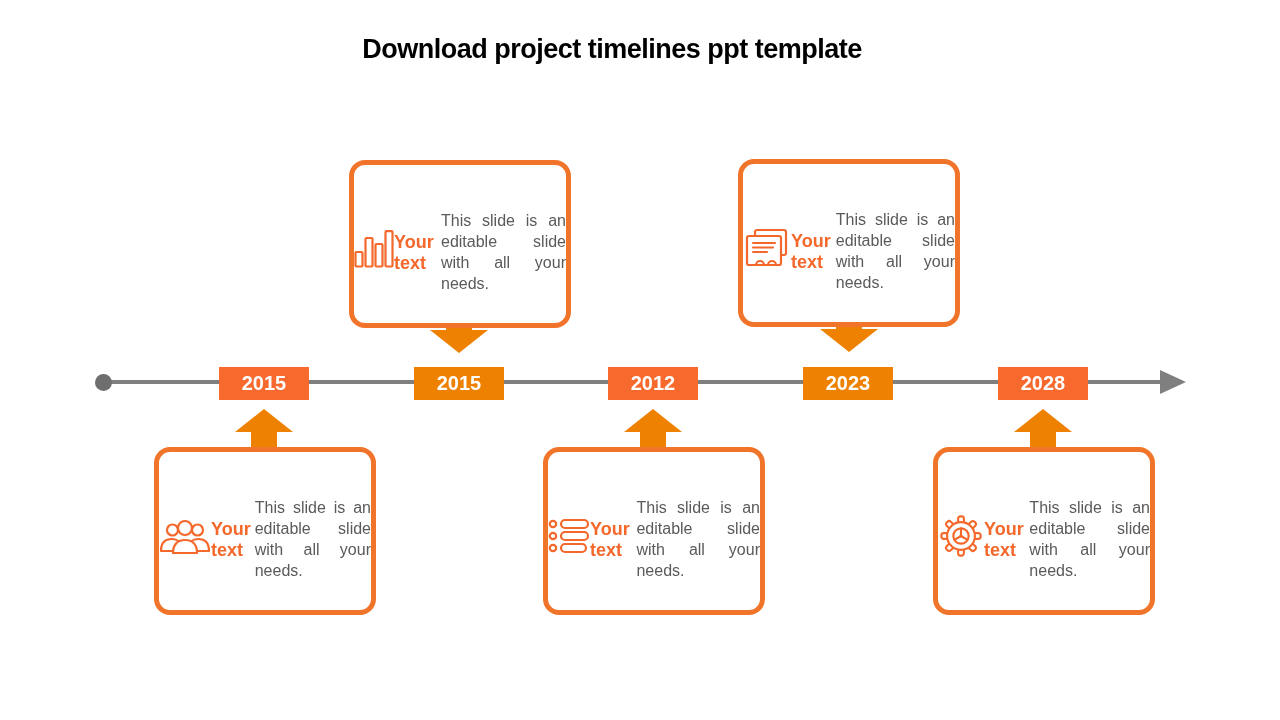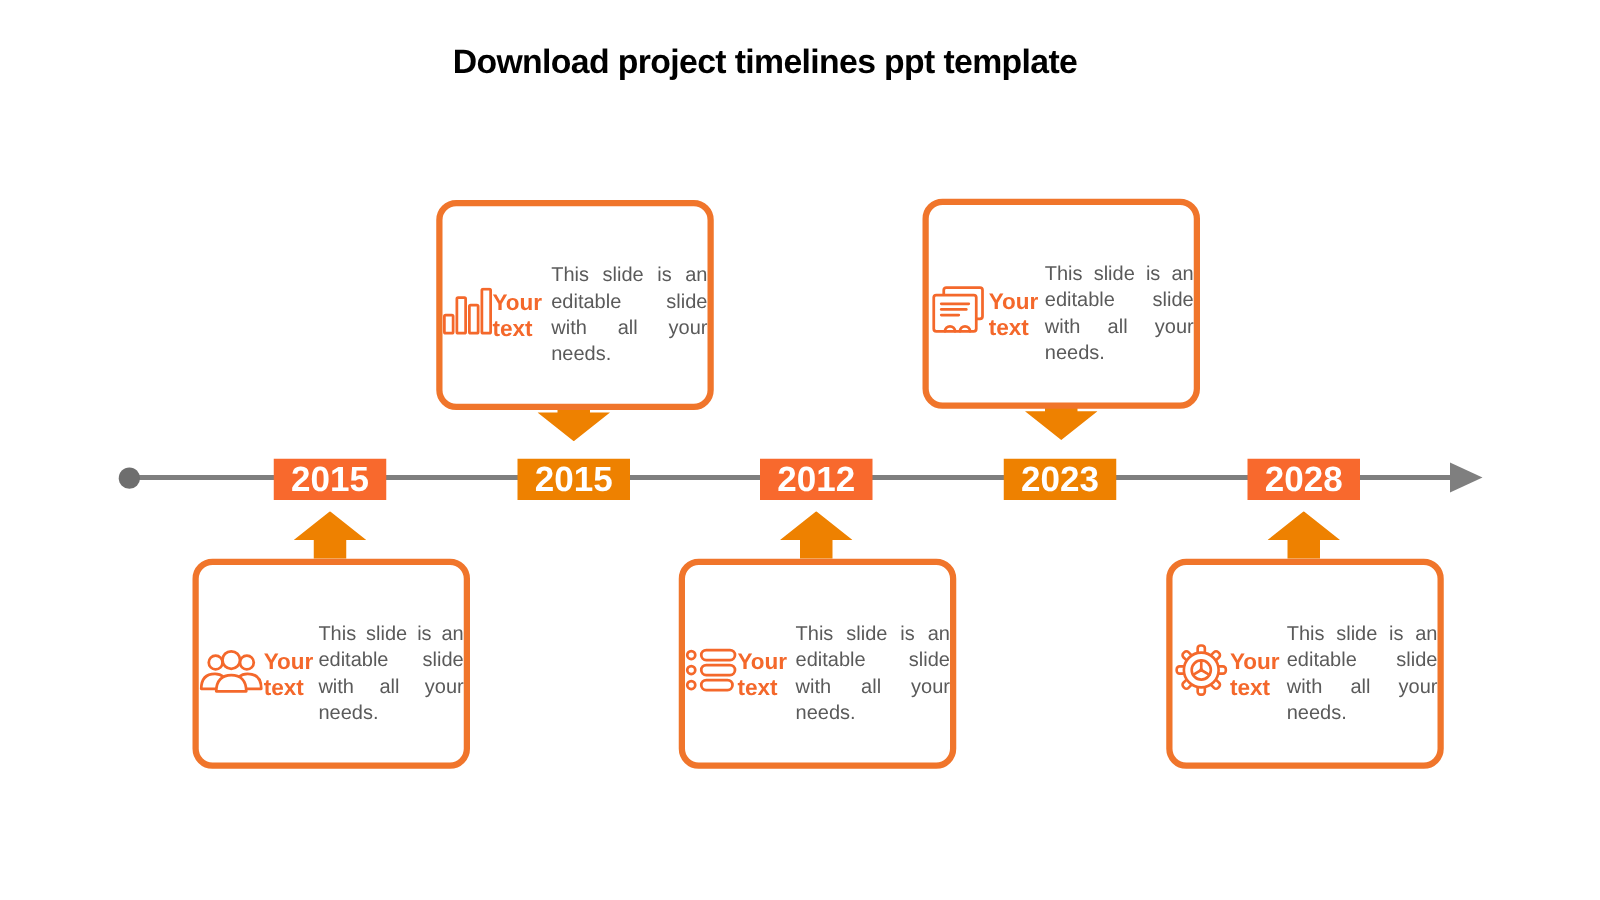--- a/index.html
+++ b/index.html
@@ -15,21 +15,21 @@
   
   .tl-line { position:absolute; left:100px; top:380px; width:1064px; height:4px;
              background:var(--line-gray,#7F7F7F); }
   .tl-dot  { position:absolute; left:95px; top:374px; width:17px; height:17px;
              border-radius:50%; background:var(--dot-gray,#6E6E6E); }
   .tl-arrowhead { position:absolute; left:1160px; top:370px; width:0; height:0;
              border-top:12px solid transparent; border-bottom:12px solid transparent;
              border-left:26px solid var(--line-gray,#7F7F7F); }
 
   .year { position:absolute; top:367px; width:90px; height:33px; line-height:33px;
-          text-align:center; color:#ffffff; font-size:28px; font-weight:bold; }
+          text-align:center; color:#ffffff; font-size:20px; font-weight:bold; }
   .year.light { background:var(--orange-light,#F8692D); }
   .year.dark  { background:var(--orange-dark,#EE8100); }
   .y2015{left:219px} .y2016{left:414px} .y2017{left:608px} .y2018{left:803px} .y2019{left:998px}
 
   
   .callout { position:absolute; width:212px; height:148px; background:#ffffff;
              border:5px solid var(--orange-border,#F0752B); border-radius:16px;
              display:flex; flex-direction:row; align-items:center; padding-top:10px;
              box-sizing:content-box; }
   .c-top1{left:349px; top:160px;} .c-top2{left:738px; top:159px;}

